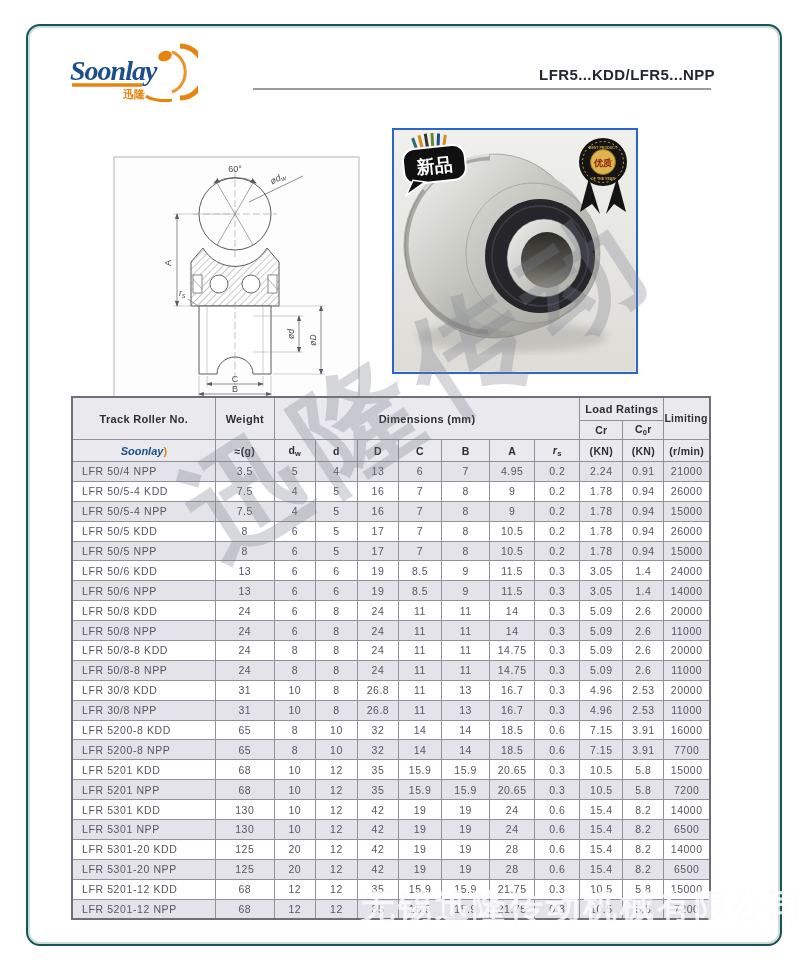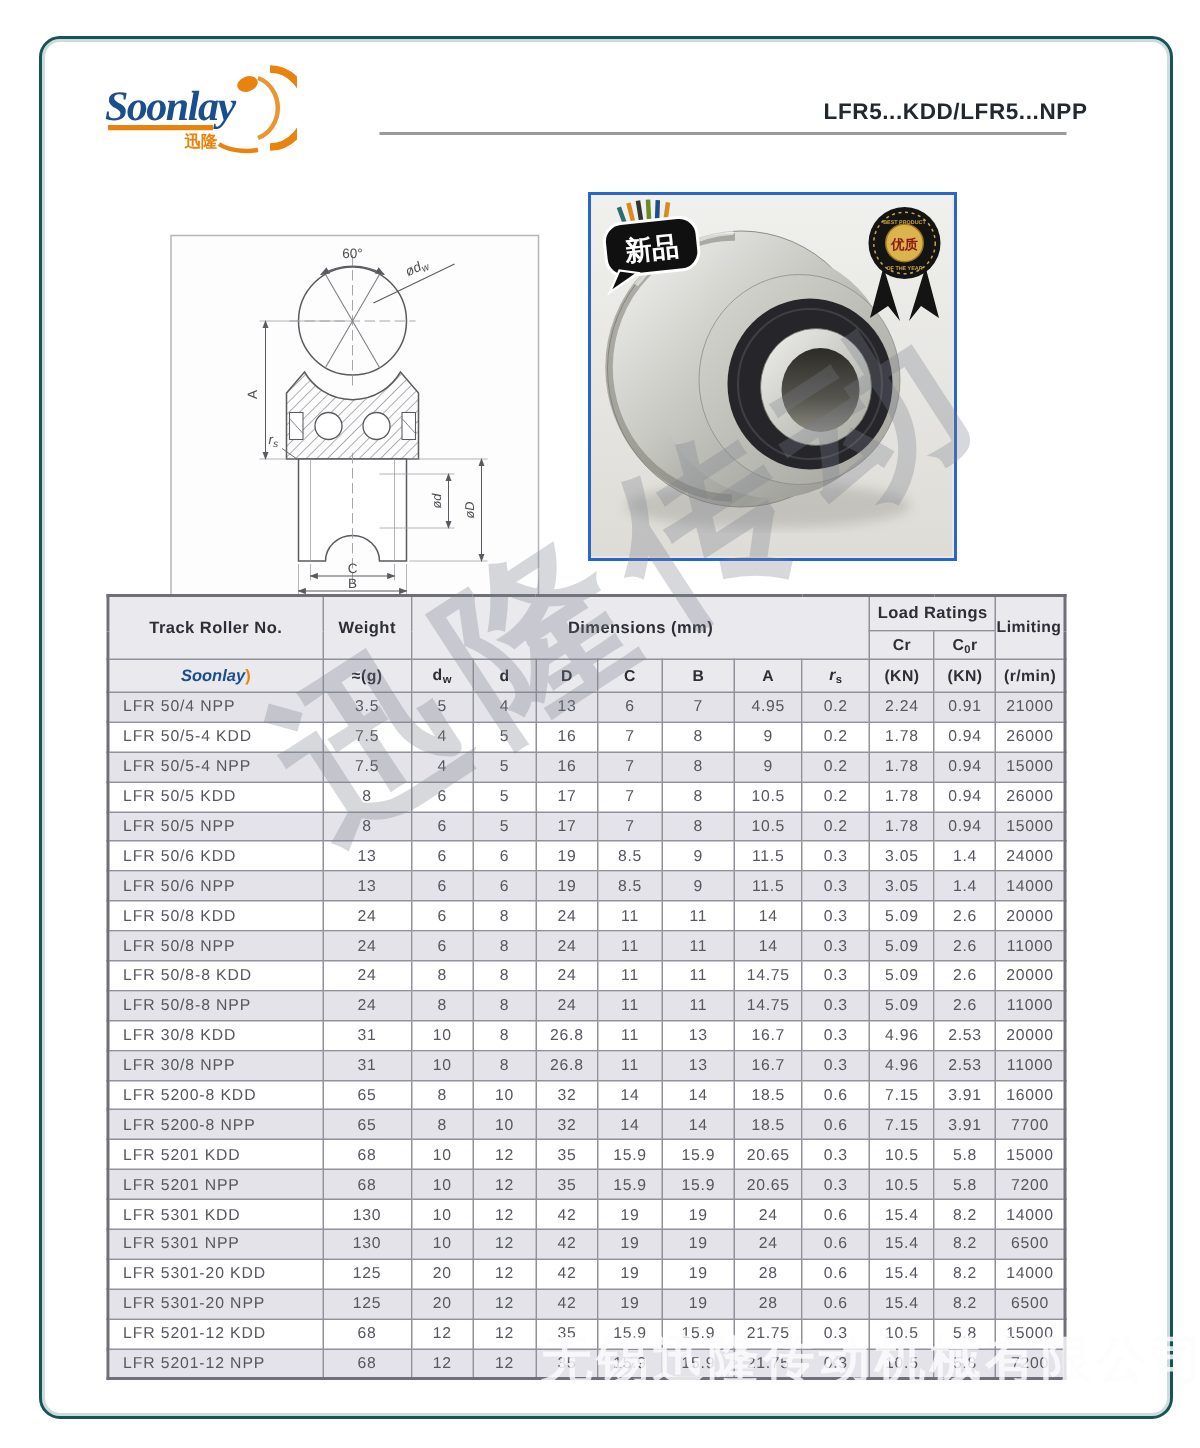--- a/index.html
+++ b/index.html
@@ -11,21 +11,21 @@
   .frame{
     position:absolute;left:26px;top:24px;width:752px;height:918px;
     border:2.5px solid #175457;border-radius:14px;
     box-shadow:inset 0 0 0 2px #ccdcdb;
     pointer-events:none;z-index:1;
   }
   
   .logo{position:absolute;left:68px;top:40px;width:130px;height:66px;z-index:2;}
   
   .title{
-    position:absolute;top:66px;left:14px;width:711px;text-align:right;
+    position:absolute;top:66px;left:4px;width:711px;text-align:right;
     font-size:15px;font-weight:bold;color:#232830;letter-spacing:.4px;z-index:2;
   }
   .title-rule{position:absolute;left:253px;top:88px;width:458px;height:2px;background:#9a9aa0;z-index:2;}
   
   .drawing{position:absolute;left:113px;top:156px;width:247px;height:244px;z-index:2;}
   .drawing svg{display:block;}
   
   .photo{
     position:absolute;left:392px;top:128px;width:246px;height:246px;
     border:2.5px solid #2a66c8;background:#e9e9e6;box-sizing:border-box;z-index:2;

